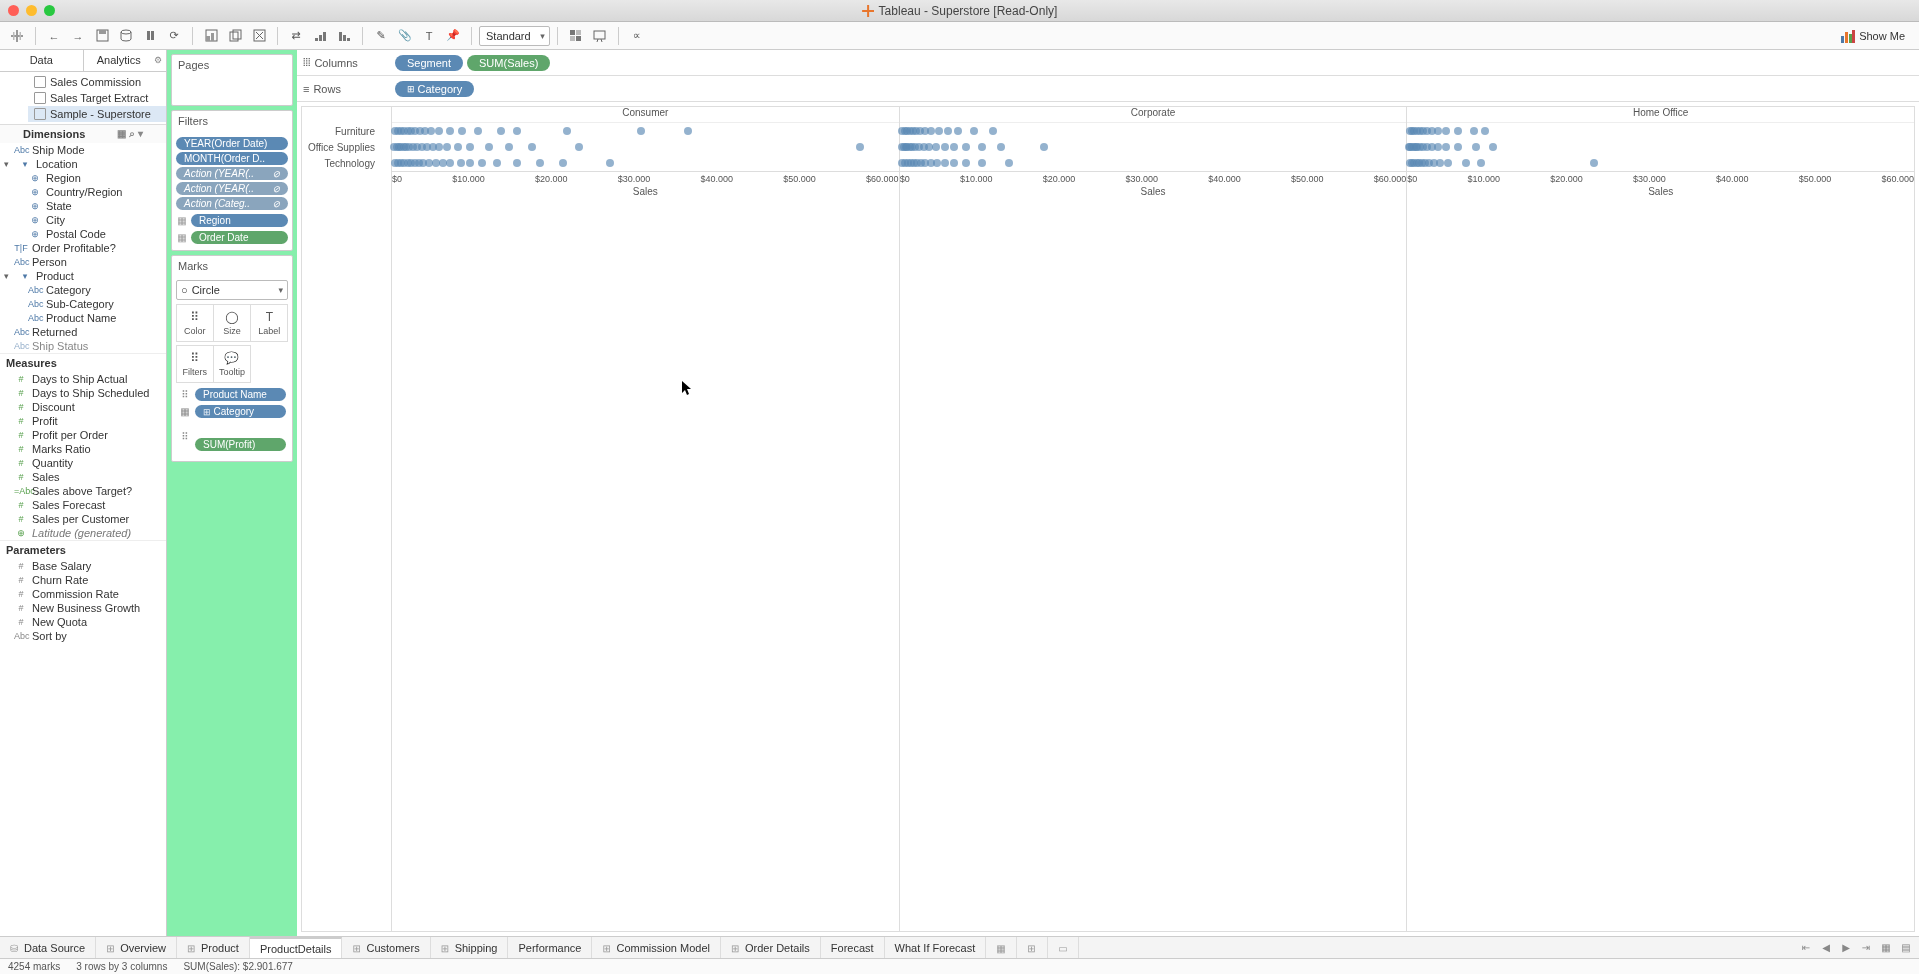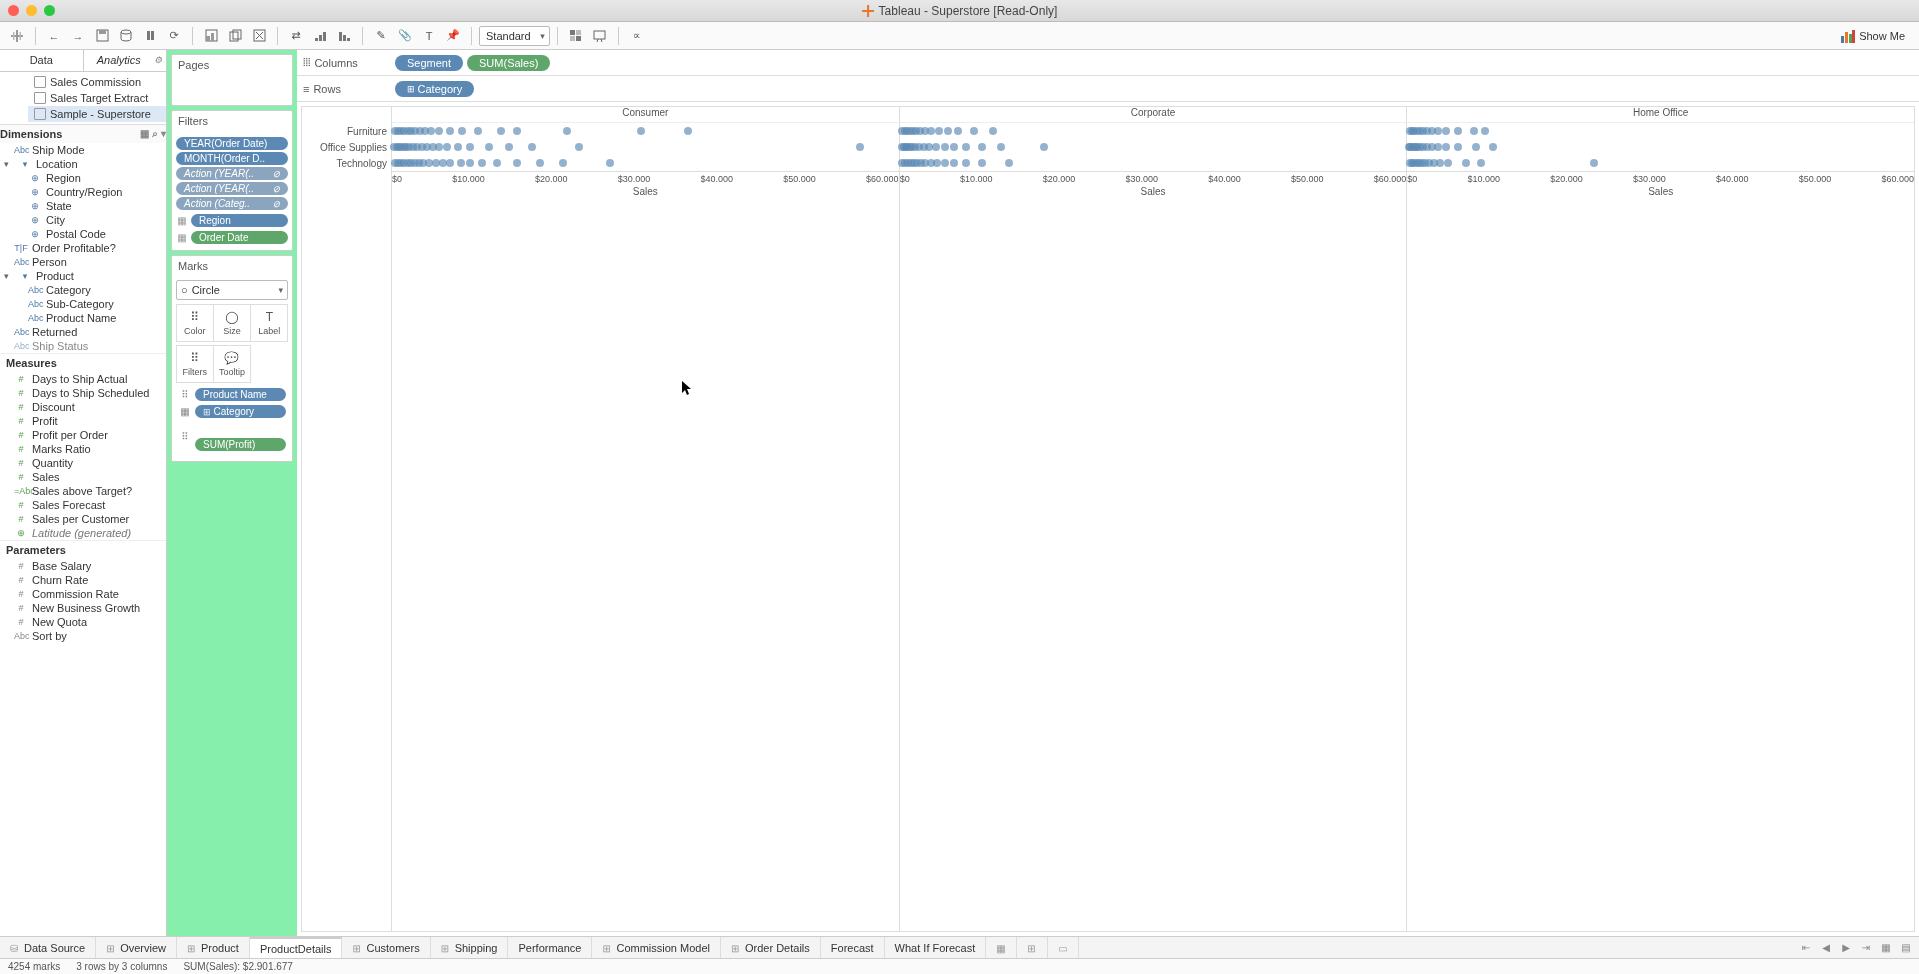--- a/index.html
+++ b/index.html
@@ -21,29 +21,29 @@
 .tb-select::after{content:"▾"; position:absolute; right:4px; font-size:9px; color:#666;}
 .showme{margin-left:auto; display:flex; align-items:center; gap:4px; font-size:11px; padding:0 8px;}
 .showme-icon{width:14px;height:14px;}
 
 
 .main { display:flex; height: calc(100vh - 22px - 28px - 22px - 16px); background:#fff;}
 .sidebar { width:167px; border-right:1px solid #ccc; background:#fff; display:flex; flex-direction:column;}
 .sb-tabs{display:flex; border-bottom:1px solid #ccc; height:22px;}
 .sb-tab{flex:1; text-align:center; line-height:21px; font-size:11px; border-right:1px solid #ccc;}
 .sb-tab.active{background:#fff; font-weight:normal;}
-.sb-tab:last-child{border-right:none;font-style:italic;}
+.sb-tab:last-child{border-right:none;}
 .sb-tab .gear{float:right; margin-right:4px; font-size:9px; color:#888;}
 
 .datasources{border-bottom:1px solid #ddd; padding:2px 0;}
 .ds-row{display:flex; align-items:center; gap:4px; padding:2px 6px; font-size:11px;margin-left:28px;}
 .ds-row.sel{background:#dce8f5;}
 .ds-icon{width:12px;height:12px; border:1px solid #999; border-radius:1px; display:inline-block;}
 
-.section-head{display:flex; align-items:center; justify-content:space-between; padding:3px 0; font-size:11px; font-weight:bold; background:#fafafa;}
+.section-head{display:flex; align-items:center; justify-content:space-between; padding:3px 23px; font-size:11px; font-weight:bold; background:#fafafa;}
 .section-head .icons{display:flex; gap:3px; color:#888; font-size:10px;}
 .field-list{overflow-y:auto; flex:0 0 auto;}
 .field-row{display:flex; align-items:center; gap:4px; padding:1px 4px 1px 14px; font-size:11px; white-space:nowrap;}
 .field-row.l1{padding-left:28px;}
 .fld-icon{width:14px; font-size:9px; color:#888; text-align:center; flex-shrink:0;}
 .fld-icon.dim{color:#4e79a7;} .fld-icon.meas{color:#59a14f;} .fld-icon.calc{color:#888;}
 .caret{width:10px; font-size:9px; color:#666; cursor:pointer;}
 .field-gen{font-style:italic; color:#777;}
 
 .measures-hdr,.params-hdr{font-weight:bold; padding:3px 6px; font-size:11px; border-top:1px solid #eee;}
@@ -77,21 +77,21 @@
 
 .chartarea{flex:1; display:flex; flex-direction:column;}
 .shelf-row{display:flex; align-items:center; border-bottom:1px solid #ddd; min-height:26px; padding:2px 6px; gap:6px;}
 .shelf-label{display:flex; align-items:center; gap:4px; width:86px; font-size:11px; color:#555;}
 .shelf-pills{display:flex; gap:4px; flex-wrap:wrap;}
 .shelf-pill{border-radius:10px; padding:2px 12px; font-size:11px; color:#fff; display:flex; align-items:center; gap:3px;}
 .sp-blue{background:#5b89b4;} .sp-green{background:#5fa66b;}
 
 .viz{flex:1; border:1px solid #ddd; margin:4px; display:flex; overflow:hidden; position:relative;}
 .rowlabels{width:90px; border-right:1px solid #ddd; display:flex; flex-direction:column; font-size:10px; color:#555;}
-.rowlabel{height:16px; display:flex; align-items:center; justify-content:flex-end; padding-right:4px;}
+.rowlabel{height:16px; display:flex; align-items:center; justify-content:flex-end; padding-right:16px;}
 .rowlabel.hdr{height:16px;}
 .panes{flex:1; display:flex;}
 .pane{flex:1; border-right:1px solid #ddd; display:flex; flex-direction:column;}
 .pane:last-child{border-right:none;}
 .pane-title{height:16px; text-align:center; font-size:10px; color:#555; border-bottom:1px solid #eee;}
 .pane-rows{height:48px; position:relative;}
 .pane-row-line{height:16px; position:relative;}
 .pt{position:absolute; width:8px; height:8px; border-radius:50%; background:#5b89b4; opacity:0.65; top:50%; transform:translate(-50%,-50%);}
 .axis{height:34px; position:relative; border-top:1px solid #ddd;}
 .axis-ticks{display:flex; justify-content:space-between; font-size:9px; color:#555; padding:2px 0 0 0;}

